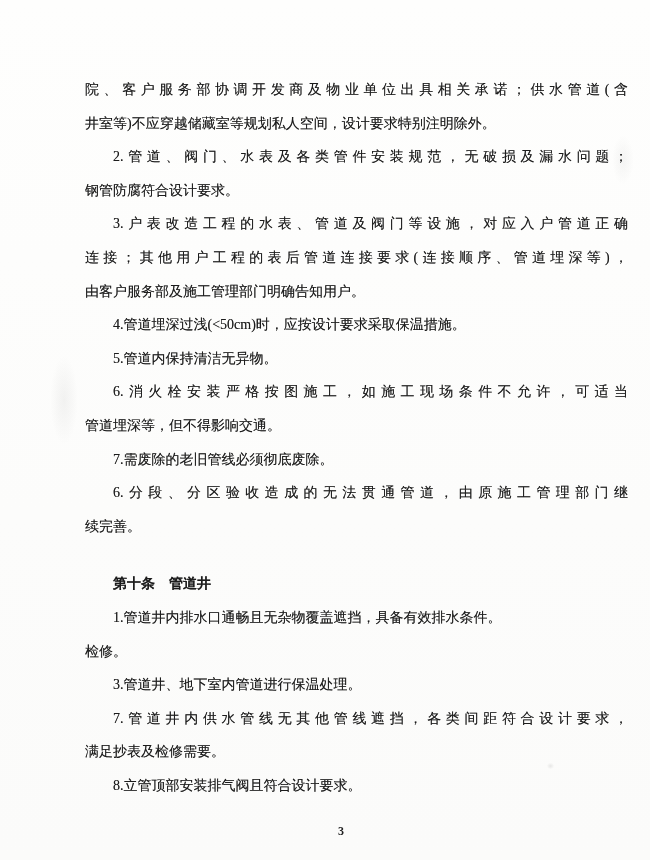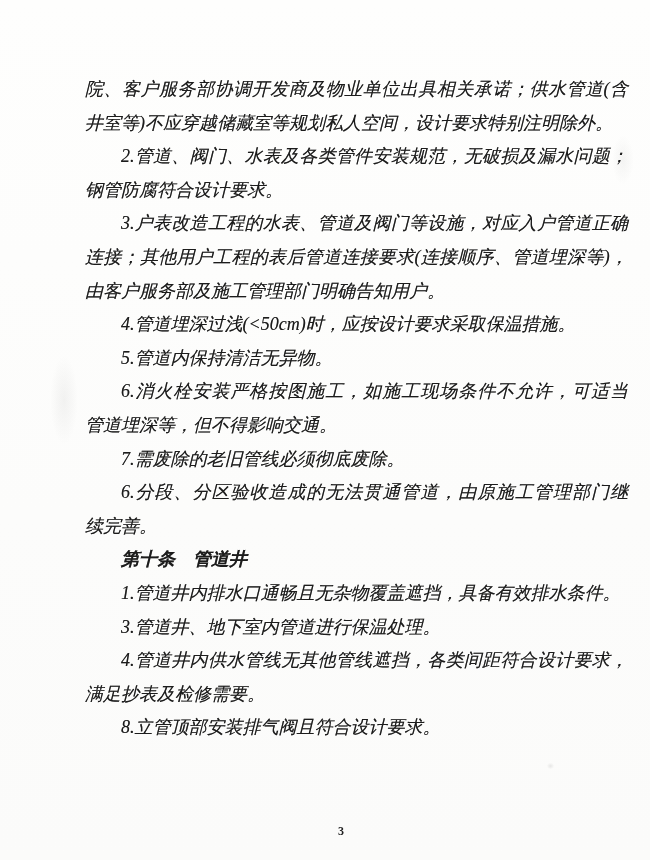--- a/index.html
+++ b/index.html
@@ -16,35 +16,34 @@
     inset: 0;
     background: linear-gradient(180deg, #fefefd 0%, #fcfcfb 60%, #fbfbfa 100%);
   }
   .text-block {
     position: absolute;
     left: 85px;
     top: 73px;
     width: 543px;
   }
   .line {
-    font-size: 18px;
+    font-size: 14px;
     line-height: 33.6px;
     height: 33.6px;
     color: var(--ink, #1c1c1c);
     text-align: justify;
     text-shadow: 0 0 0.3px rgba(25,25,25,0.55);
     letter-spacing: 0;
-    font-style: italic;
   }
   .line.stretch {
     text-align: justify;
     text-align-last: justify;
   }
   .line.indent { text-indent: 2em; }
-  .line.bold { font-weight: 700; }
+  .line.bold { font-weight: 700; margin-top: 24px; }
   .page-number {
     position: absolute;
     left: 331px;
     top: 824px;
     width: 20px;
     text-align: center;
     font-size: 12px;
     font-weight: 700;
     color: #222;
     font-family: "Liberation Serif", serif;
@@ -84,20 +83,21 @@
       <div class="line">由客户服务部及施工管理部门明确告知用户。</div>
       <div class="line indent">4.管道埋深过浅(&lt;50cm)时，应按设计要求采取保温措施。</div>
       <div class="line indent">5.管道内保持清洁无异物。</div>
       <div class="line stretch indent">6.消火栓安装严格按图施工，如施工现场条件不允许，可适当</div>
       <div class="line">管道埋深等，但不得影响交通。</div>
       <div class="line indent">7.需废除的老旧管线必须彻底废除。</div>
       <div class="line stretch indent">6.分段、分区验收造成的无法贯通管道，由原施工管理部门继</div>
       <div class="line">续完善。</div>
       <div class="line indent bold">第十条　管道井</div>
       <div class="line indent">1.管道井内排水口通畅且无杂物覆盖遮挡，具备有效排水条件。</div>
+      <div class="line">检修。</div>
       <div class="line indent">3.管道井、地下室内管道进行保温处理。</div>
-      <div class="line stretch indent">4.管道井内供水管线无其他管线遮挡，各类间距符合设计要求，</div>
+      <div class="line stretch indent">7.管道井内供水管线无其他管线遮挡，各类间距符合设计要求，</div>
       <div class="line">满足抄表及检修需要。</div>
       <div class="line indent">8.立管顶部安装排气阀且符合设计要求。</div>
     </div>
 
   <div class="page-number">3</div>
 </div>
 
 </body></html>

